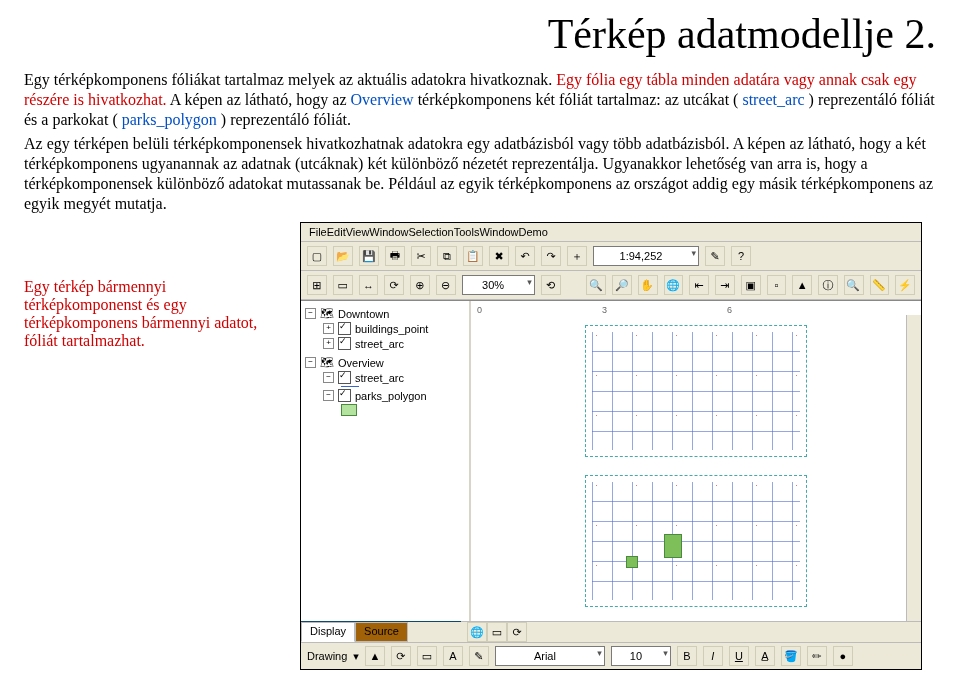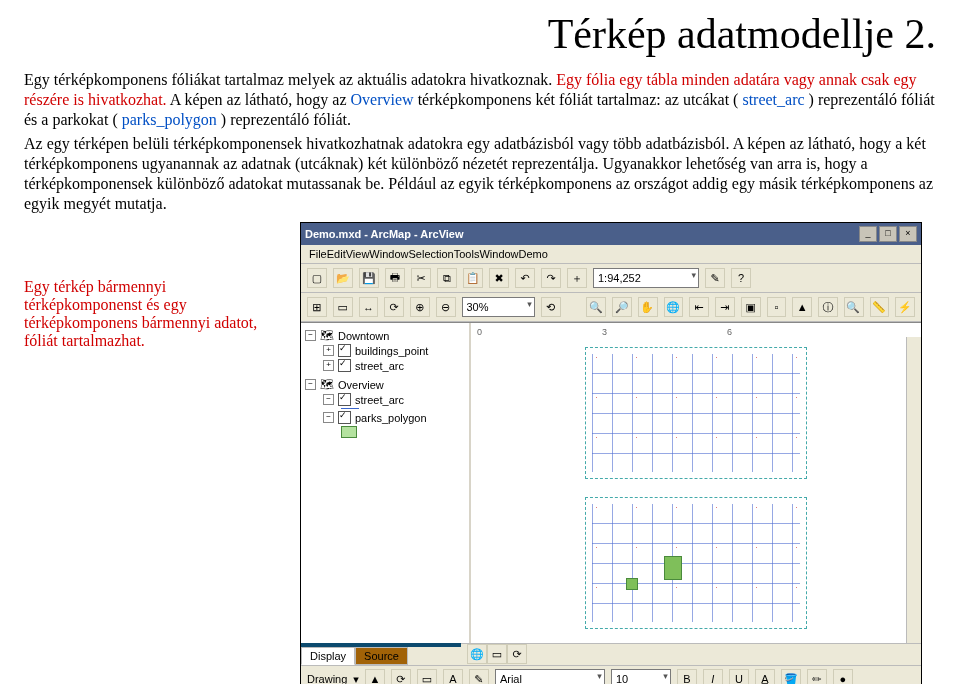--- a/index.html
+++ b/index.html
@@ -74,21 +74,21 @@
     height: 22px;
   }
   .tbtn {
     width: 18px; height: 18px; border: 1px solid #d0cdb8;
     background: #ece9d8; display:flex; align-items:center; justify-content:center;
     font-size: 11px;
   }
   .combo {
     height: 18px; border: 1px solid #7a7a7a; background: #fff;
     display:flex; align-items:center; padding: 0 14px 0 4px;
-    position: relative; font-size: 11px;
+    position: relative; font-size: 11px; justify-content: center;
   }
   .combo::after {
     content: "▾"; position:absolute; right:2px; top:1px; font-size:9px; color:#555;
   }
   .client {
     display: flex;
     height: 320px;
     border-top: 1px solid #888;
   }
   
@@ -171,28 +171,20 @@
   <span>) reprezentáló fóliát.</span>
 </p>
 
 <p>Az egy térképen belüli térképkomponensek hivatkozhatnak adatokra egy adatbázisból vagy több adatbázisból. A képen az látható, hogy a két térképkomponens ugyanannak az adatnak (utcáknak) két különböző nézetét reprezentálja. Ugyanakkor lehetőség van arra is, hogy a térképkomponensek különböző adatokat mutassanak be. Például az egyik térképkomponens az országot addig egy másik térképkomponens az egyik megyét mutatja.</p>
 
 <div class="row">
   <div class="sidenote red">Egy térkép bármennyi térképkomponenst és egy térképkomponens bármennyi adatot, fóliát tartalmazhat.</div>
 
   <div class="appwin">
 
-    <div class="titlebar">
-      <span class="caption">Demo.mxd - ArcMap - ArcView</span>
-      <div class="wcontrols">
-        <div class="wbtn">_</div>
-        <div class="wbtn">□</div>
-        <div class="wbtn">×</div>
-      </div>
-    </div>
 
     <div class="menubar">
       <span>File</span>
       <span>Edit</span>
       <span>View</span>
       <span>Window</span>
       <span>Selection</span>
       <span>Tools</span>
       <span>Window</span>
       <span>Demo</span>
@@ -305,21 +297,21 @@
             <div class="park" style="left:78px; top:58px; width:16px; height:22px"></div>
             <div class="park" style="left:40px; top:80px; width:10px; height:10px"></div>
           </div>
         </div>
 
         <div class="scroll-v"></div>
       </div>
     </div>
 
     <div style="display:flex;">
-      <div style="width:160px; background:#ece9d8; border-top:4px solid #0c4a6e; display:flex;">
+      <div style="width:160px; background:#ece9d8; border-top:1px solid #0c4a6e; display:flex;">
         <div class="tab active">Display</div>
         <div class="tab">Source</div>
       </div>
       <div style="flex:1; background:#ece9d8; border-top:1px solid #bbb; display:flex; justify-content:flex-start; padding-left:6px;">
         <div class="tbtn">🌐</div>
         <div class="tbtn">▭</div>
         <div class="tbtn">⟳</div>
       </div>
     </div>
 

